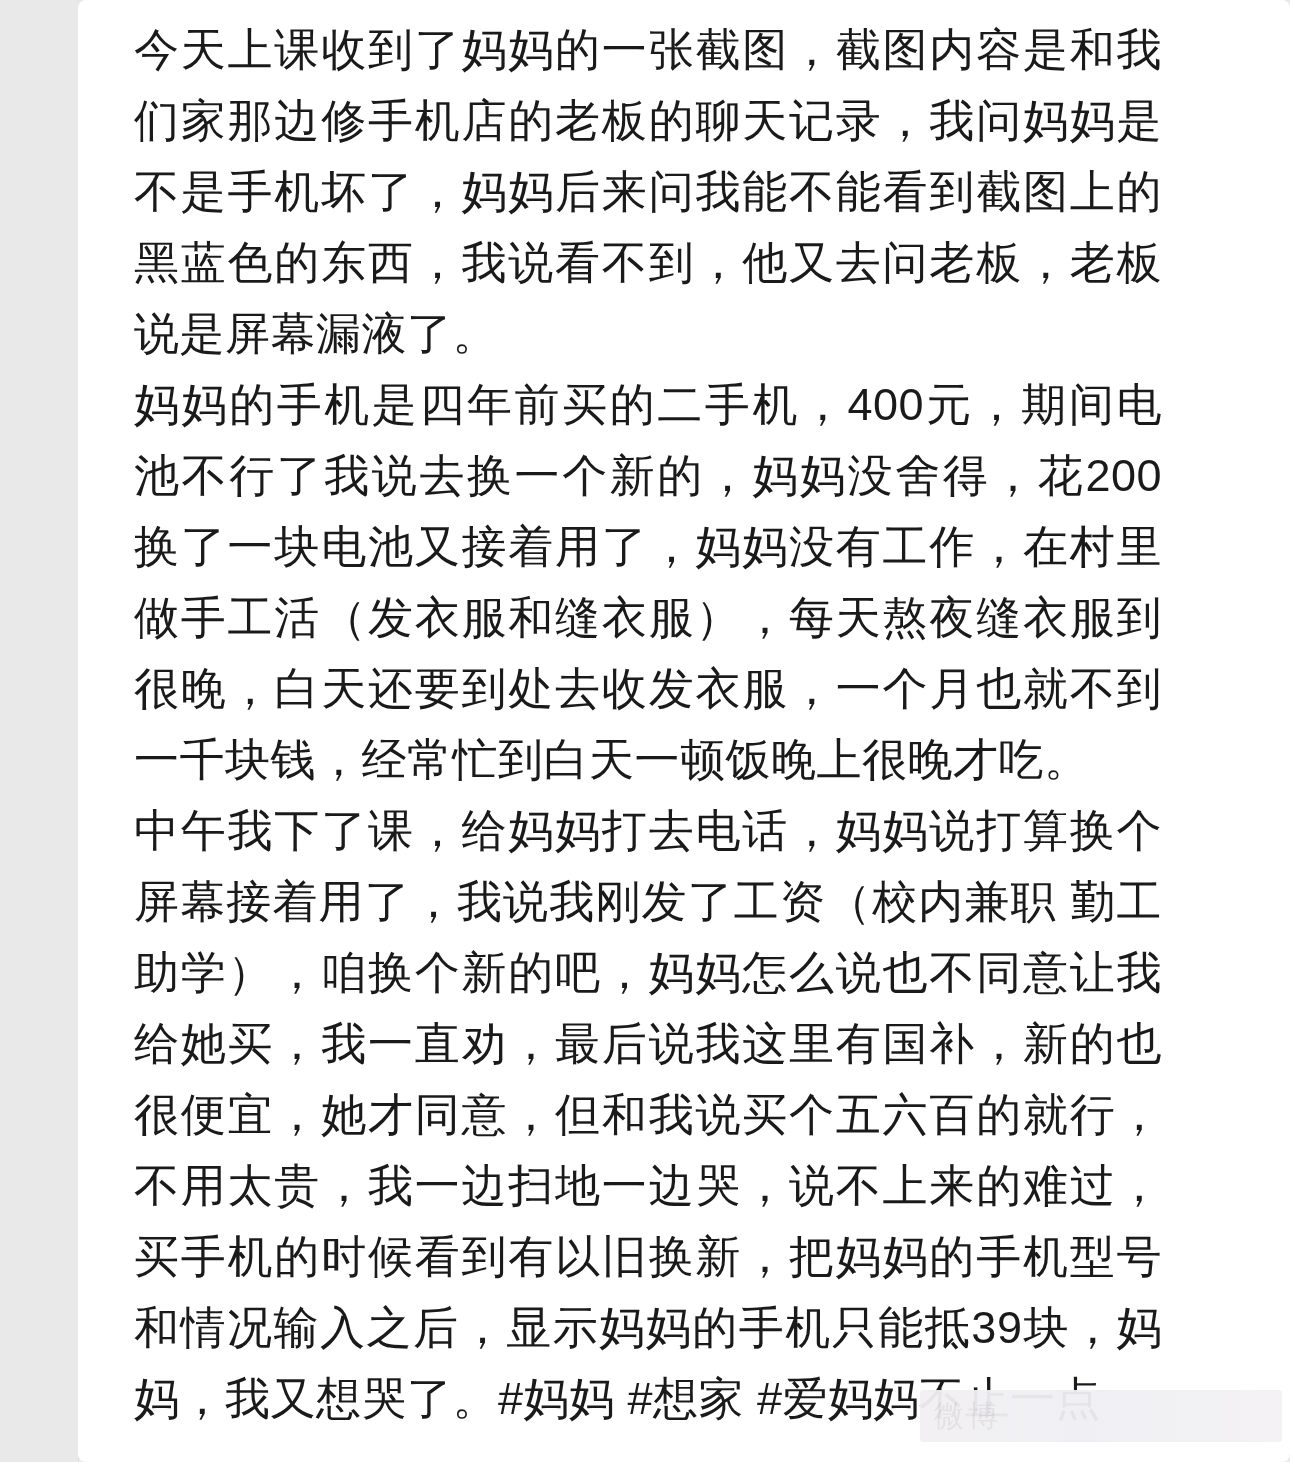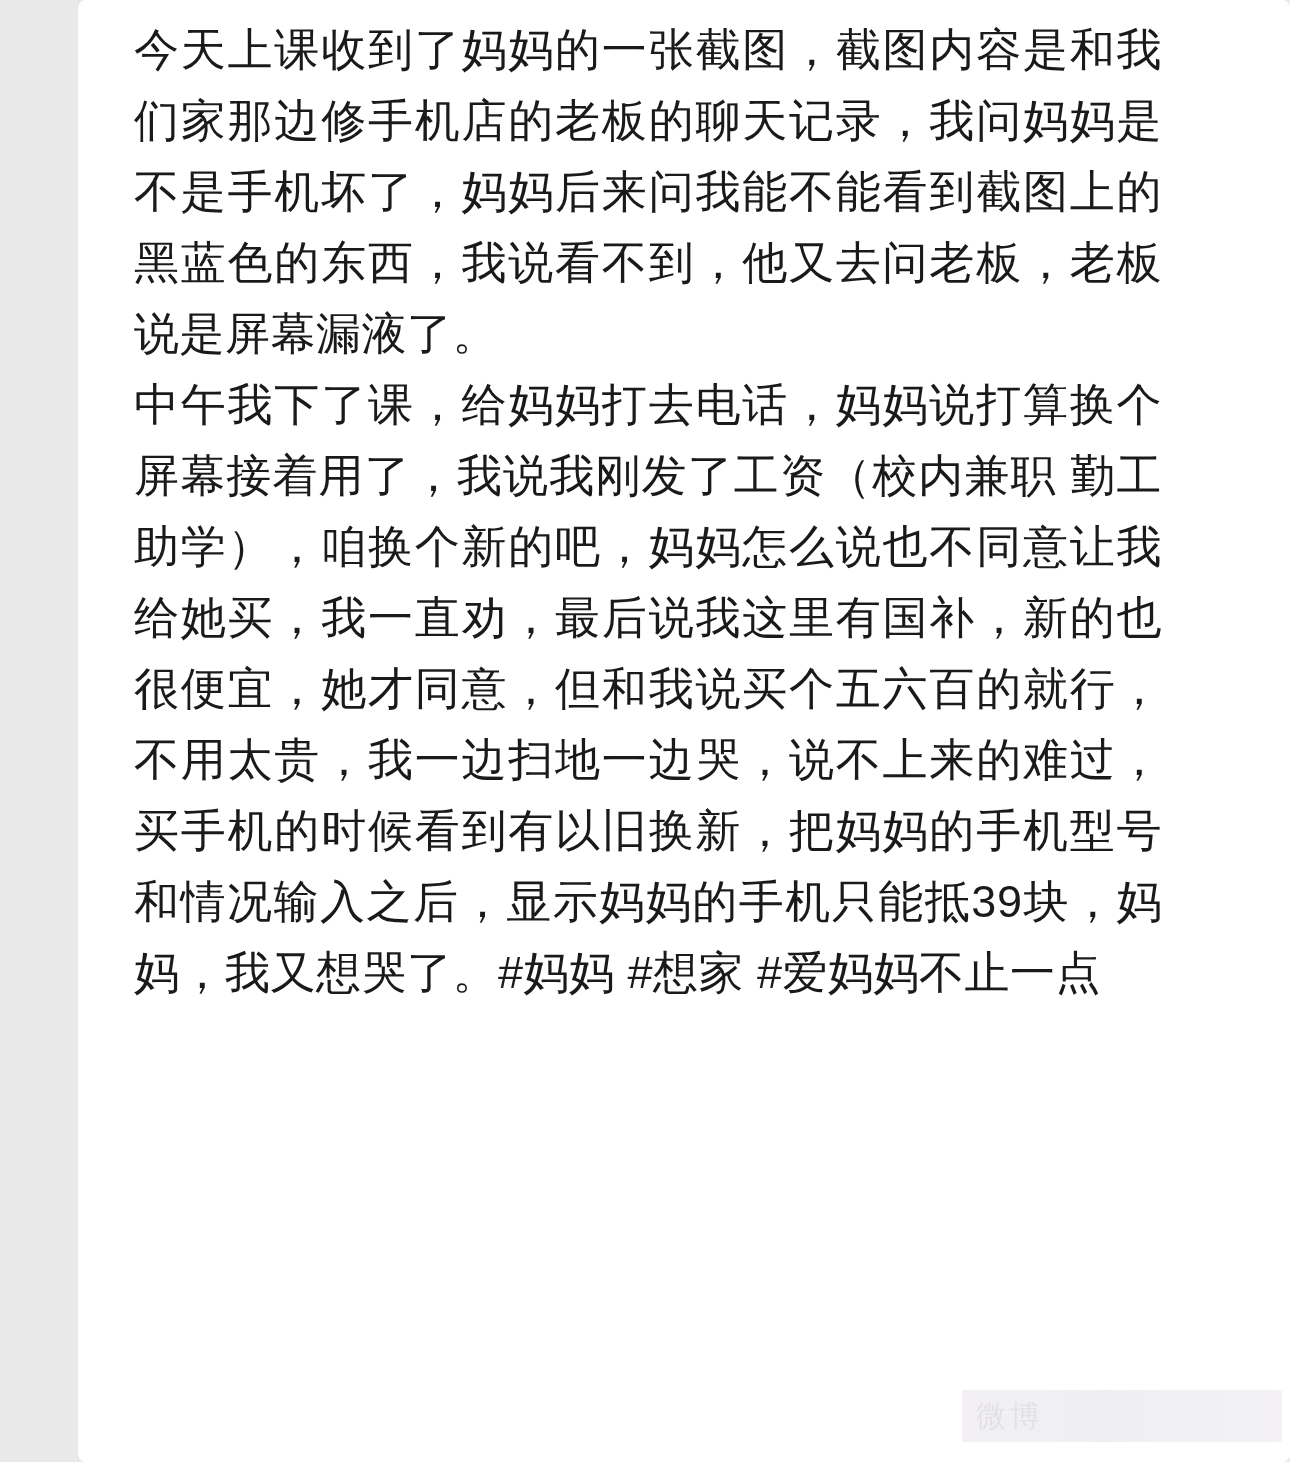--- a/index.html
+++ b/index.html
@@ -59,20 +59,21 @@
   
   #watermark {
     position: absolute;
     right: 8px;
     bottom: 20px;
     width: 320px;
     height: 52px;
     background: linear-gradient(90deg, #f2f0f2 0%, #efeff3 45%, #f3f1f3 100%);
     border-radius: 3px;
     opacity: 0.95;
+    padding-left: 42px;
   }
   #watermark-text {
     position: absolute;
     left: 14px;
     top: 8px;
     font-size: 30px;
     color: #e3e0e4;
     letter-spacing: 4px;
     white-space: nowrap;
     line-height: 36px;
@@ -82,20 +83,21 @@
 <body>
 
 <div id="page">
 
   <div id="gutter"></div>
 
   <div id="sheet">
 
     <div id="post-body">
       <p class="para">今天上课收到了妈妈的一张截图，截图内容是和我们家那边修手机店的老板的聊天记录，我问妈妈是不是手机坏了，妈妈后来问我能不能看到截图上的黑蓝色的东西，我说看不到，他又去问老板，老板说是屏幕漏液了。</p>
+      <p class="para">妈妈的手机是四年前买的二手机，400元，期间电池不行了我说去换一个新的，妈妈没舍得，花200换了一块电池又接着用了，妈妈没有工作，在村里做手工活（发衣服和缝衣服），每天熬夜缝衣服到很晚，白天还要到处去收发衣服，一个月也就不到一千块钱，经常忙到白天一顿饭晚上很晚才吃。</p>
       <p class="para">中午我下了课，给妈妈打去电话，妈妈说打算换个屏幕接着用了，我说我刚发了工资（校内兼职 勤工助学），咱换个新的吧，妈妈怎么说也不同意让我给她买，我一直劝，最后说我这里有国补，新的也很便宜，她才同意，但和我说买个五六百的就行，不用太贵，我一边扫地一边哭，说不上来的难过，买手机的时候看到有以旧换新，把妈妈的手机型号和情况输入之后，显示妈妈的手机只能抵39块，妈妈，我又想哭了。#妈妈 #想家 #爱妈妈不止一点</p>
     </div>
 
     <div id="watermark">
       <span id="watermark-text">微博</span>
     </div>
 
   </div>
 </div>
 

